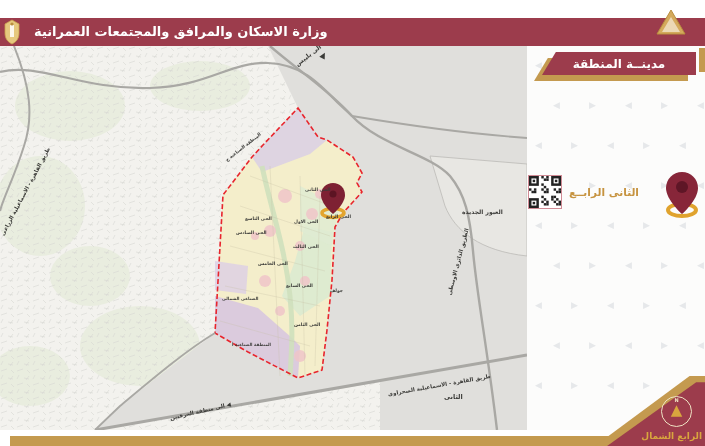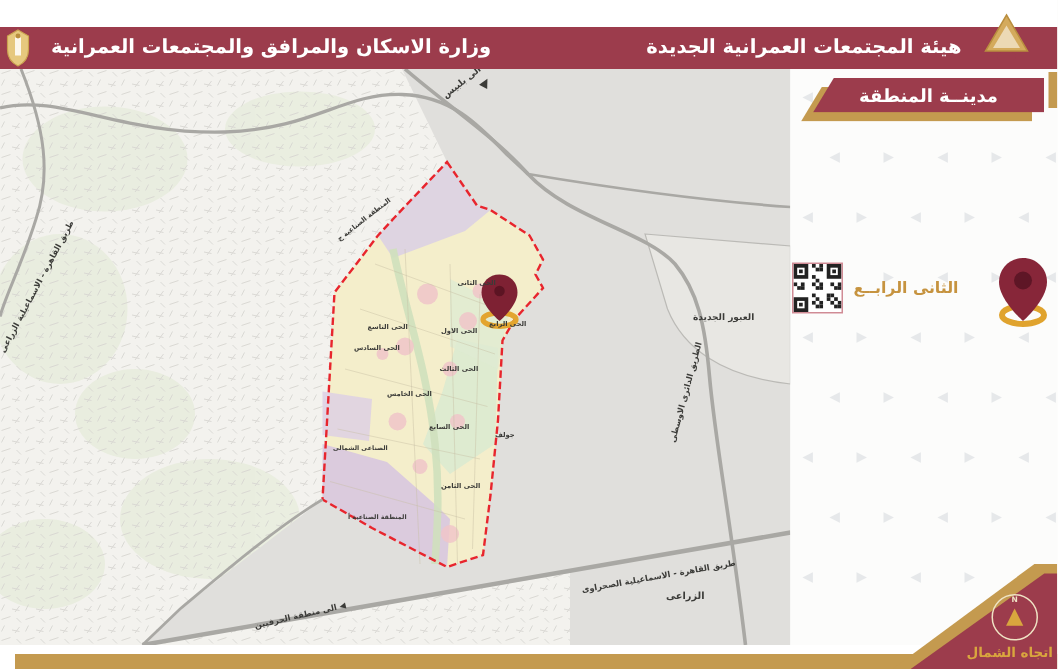--- a/index.html
+++ b/index.html
@@ -46,21 +46,20 @@
 </style>
 </head>
 <body>
 
 <div id="root">
 
   <div class="topstrip"></div>
 
   <div class="header">
     <span class="htxt left">وزارة الاسكان والمرافق والمجتمعات العمرانية</span>
-    <span class="htxt right">هيئة المجتمعات العمرانية الجديدة</span>
   </div>
 
   <svg class="emblem" width="18" height="26" viewBox="0 0 18 26">
     <path d="M9,1 L16,5 V14 C16,20 13,23 9,25 C5,23 2,20 2,14 V5 Z" fill="#e6c87e" stroke="#caa24f" stroke-width="0.8"></path>
     <rect x="7" y="6" width="4" height="12" fill="#ffffff" opacity="0.85"></rect>
     <circle cx="9" cy="5" r="1.6" fill="#b98e3f"></circle>
   </svg>
 
   <svg class="nuca" width="32" height="36" viewBox="0 0 32 36">
     <path d="M16,2 L30,26 H2 Z" fill="#d4aa5c" stroke="#b98e3f" stroke-width="1"></path>
@@ -138,21 +137,21 @@
       </g>
     </svg>
     <div id="map-labels">
         <span class="maplbl" style="left: 296px; top: 61px; font-size: 6px; transform: rotate(-38deg);">الى بلبيس</span>
         <span class="maplbl" style="left: 321px; top: 49px; font-size: 8px; transform: rotate(28deg);">▲</span>
         <span class="maplbl" style="left: 462px; top: 208px; font-size: 6px;">العبور الجديدة</span>
         <span class="maplbl" style="left: 449px; top: 292px; font-size: 5.5px; transform: rotate(-75deg);">الطريق الدائرى الاوسطى</span>
         <span class="maplbl" style="left: 2px; top: 232px; font-size: 5.5px; transform: rotate(-62deg);">طريق القاهرة - الاسماعيلية الزراعى</span>
         <span class="maplbl" style="left: 388px; top: 391px; font-size: 5.5px; transform: rotate(-10deg);">طريق القاهرة - الاسماعيلية الصحراوى</span>
         <span class="maplbl" style="left: 170px; top: 415px; font-size: 5.5px; transform: rotate(-13deg);">◀ الى منطقة الحرفيين</span>
-        <span class="maplbl" style="left: 444px; top: 393px; font-size: 6.5px;">الزراعى</span>
+        <span class="maplbl" style="left: 444px; top: 393px; font-size: 6.5px;">الثانى</span>
         <span class="maplbl" style="left: 226px; top: 158px; font-size: 4.5px; transform: rotate(-38deg);">المنطقة الصناعية ج</span>
         <span class="maplbl" style="left: 245px; top: 216px; font-size: 4.5px;">الحى التاسع</span>
         <span class="maplbl" style="left: 294px; top: 219px; font-size: 4.5px;">الحى الاول</span>
         <span class="maplbl" style="left: 305px; top: 187px; font-size: 4.5px;">الحى الثانى</span>
         <span class="maplbl" style="left: 293px; top: 244px; font-size: 4.5px;">الحى الثالث</span>
         <span class="maplbl" style="left: 326px; top: 214px; font-size: 4.5px;">الحى الرابع</span>
         <span class="maplbl" style="left: 258px; top: 261px; font-size: 4.5px;">الحى الخامس</span>
         <span class="maplbl" style="left: 236px; top: 230px; font-size: 4.5px;">الحى السادس</span>
         <span class="maplbl" style="left: 286px; top: 283px; font-size: 4.5px;">الحى السابع</span>
         <span class="maplbl" style="left: 294px; top: 322px; font-size: 4.5px;">الحى الثامن</span>
@@ -268,16 +267,16 @@
 
   <div class="goldbar"></div>
 
   <div class="north-badge">
     <div class="nb-gold"></div>
     <div class="nb-maroon"></div>
     <div class="compass">
       <span class="cn">N</span>
       <span class="ct">▲</span>
     </div>
-    <span class="nb-label">اتجاه الشمال</span>
+    <span class="nb-label">الرابع الشمال</span>
   </div>
 
 </div>
 
 </body></html>

